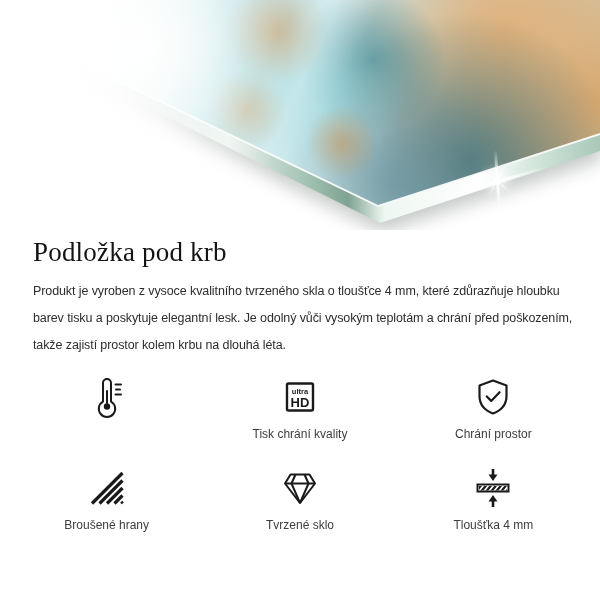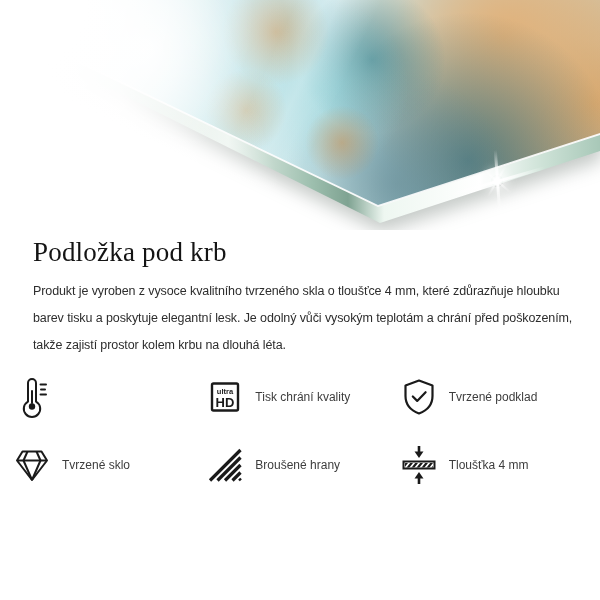--- a/index.html
+++ b/index.html
@@ -55,21 +55,21 @@
 
   
   .title{margin:4px 0 0 33px;font-family:"Liberation Serif",serif;font-weight:normal;
          font-size:27px;line-height:36px;color:#141414;letter-spacing:.2px;}
   .t-line{display:block;}
   .desc{margin:8px 33px 16px;width:540px;font-size:12.5px;line-height:27px;
         letter-spacing:-0.1px;color:#2d2d2d;}
 
   
   .features{margin:12px 10px 0;display:grid;grid-template-columns:repeat(3,1fr);row-gap:24px;}
-  .feature{display:flex;flex-direction:row;align-items:center;gap:8px;}
+  .feature{display:flex;flex-direction:column;align-items:center;gap:8px;}
   .f-icon{width:44px;height:44px;display:block;}
   .f-icon svg{display:block;}
   .f-label{font-size:12px;color:#3d3d3d;line-height:15px;text-align:center;}
 </style>
 </head>
 <body>
 
 <div class="page">
 
   <div class="hero">
@@ -122,46 +122,46 @@
       <span class="f-label">Tisk chrání kvality</span>
     </div>
 
     <div class="feature">
       <span class="f-icon">
         <svg width="44" height="44" viewBox="0 0 44 44" fill="none" stroke="#1a1a1a" stroke-width="2.2" stroke-linecap="round" stroke-linejoin="round">
           <path d="M22 5.5 35.5 10.5 V21 C35.5 30 30 35.5 22 38.5 C14 35.5 8.5 30 8.5 21 V10.5 Z"></path>
           <path d="M15.8 21.5 20.2 25.9 28.6 17.2"></path>
         </svg>
       </span>
-      <span class="f-label">Tvrzené podklad</span>
-    </div>
-
-    <div class="feature">
-      <span class="f-icon">
-        <svg width="44" height="44" viewBox="0 0 44 44" fill="none" stroke="#1a1a1a" stroke-width="2" stroke-linejoin="round">
-          <path d="M12.5 8.5 H31.5 L37 17.5 L22 37 L7 17.5 Z"></path>
-          <path d="M7 17.5 H37"></path>
-          <path d="M17.5 8.5 L13.5 17.5 L22 37"></path>
-          <path d="M26.5 8.5 L30.5 17.5 L22 37"></path>
-        </svg>
-      </span>
-      <span class="f-label">Tvrzené sklo</span>
+      <span class="f-label">Chrání prostor</span>
     </div>
 
     <div class="feature">
       <span class="f-icon">
         <svg width="44" height="44" viewBox="0 0 44 44" stroke="#1a1a1a">
           <line x1="7" y1="37.5" x2="37.5" y2="7" stroke-width="3.2"></line>
           <line x1="14.5" y1="37.5" x2="37.5" y2="14.5" stroke-width="3.2"></line>
           <line x1="22" y1="37.5" x2="37.5" y2="22" stroke-width="3.2"></line>
           <line x1="29.5" y1="37.5" x2="37.5" y2="29.5" stroke-width="3.2"></line>
           <line x1="36" y1="37.5" x2="38" y2="35.5" stroke-width="2.4"></line>
         </svg>
       </span>
       <span class="f-label">Broušené hrany</span>
+    </div>
+
+    <div class="feature">
+      <span class="f-icon">
+        <svg width="44" height="44" viewBox="0 0 44 44" fill="none" stroke="#1a1a1a" stroke-width="2" stroke-linejoin="round">
+          <path d="M12.5 8.5 H31.5 L37 17.5 L22 37 L7 17.5 Z"></path>
+          <path d="M7 17.5 H37"></path>
+          <path d="M17.5 8.5 L13.5 17.5 L22 37"></path>
+          <path d="M26.5 8.5 L30.5 17.5 L22 37"></path>
+        </svg>
+      </span>
+      <span class="f-label">Tvrzené sklo</span>
     </div>
 
     <div class="feature">
       <span class="f-icon">
         <svg width="44" height="44" viewBox="0 0 44 44">
           <defs>
             <clipPath id="barclip">
                 <rect x="8" y="20" width="28" height="4.5"></rect>
               </clipPath>
           </defs>

